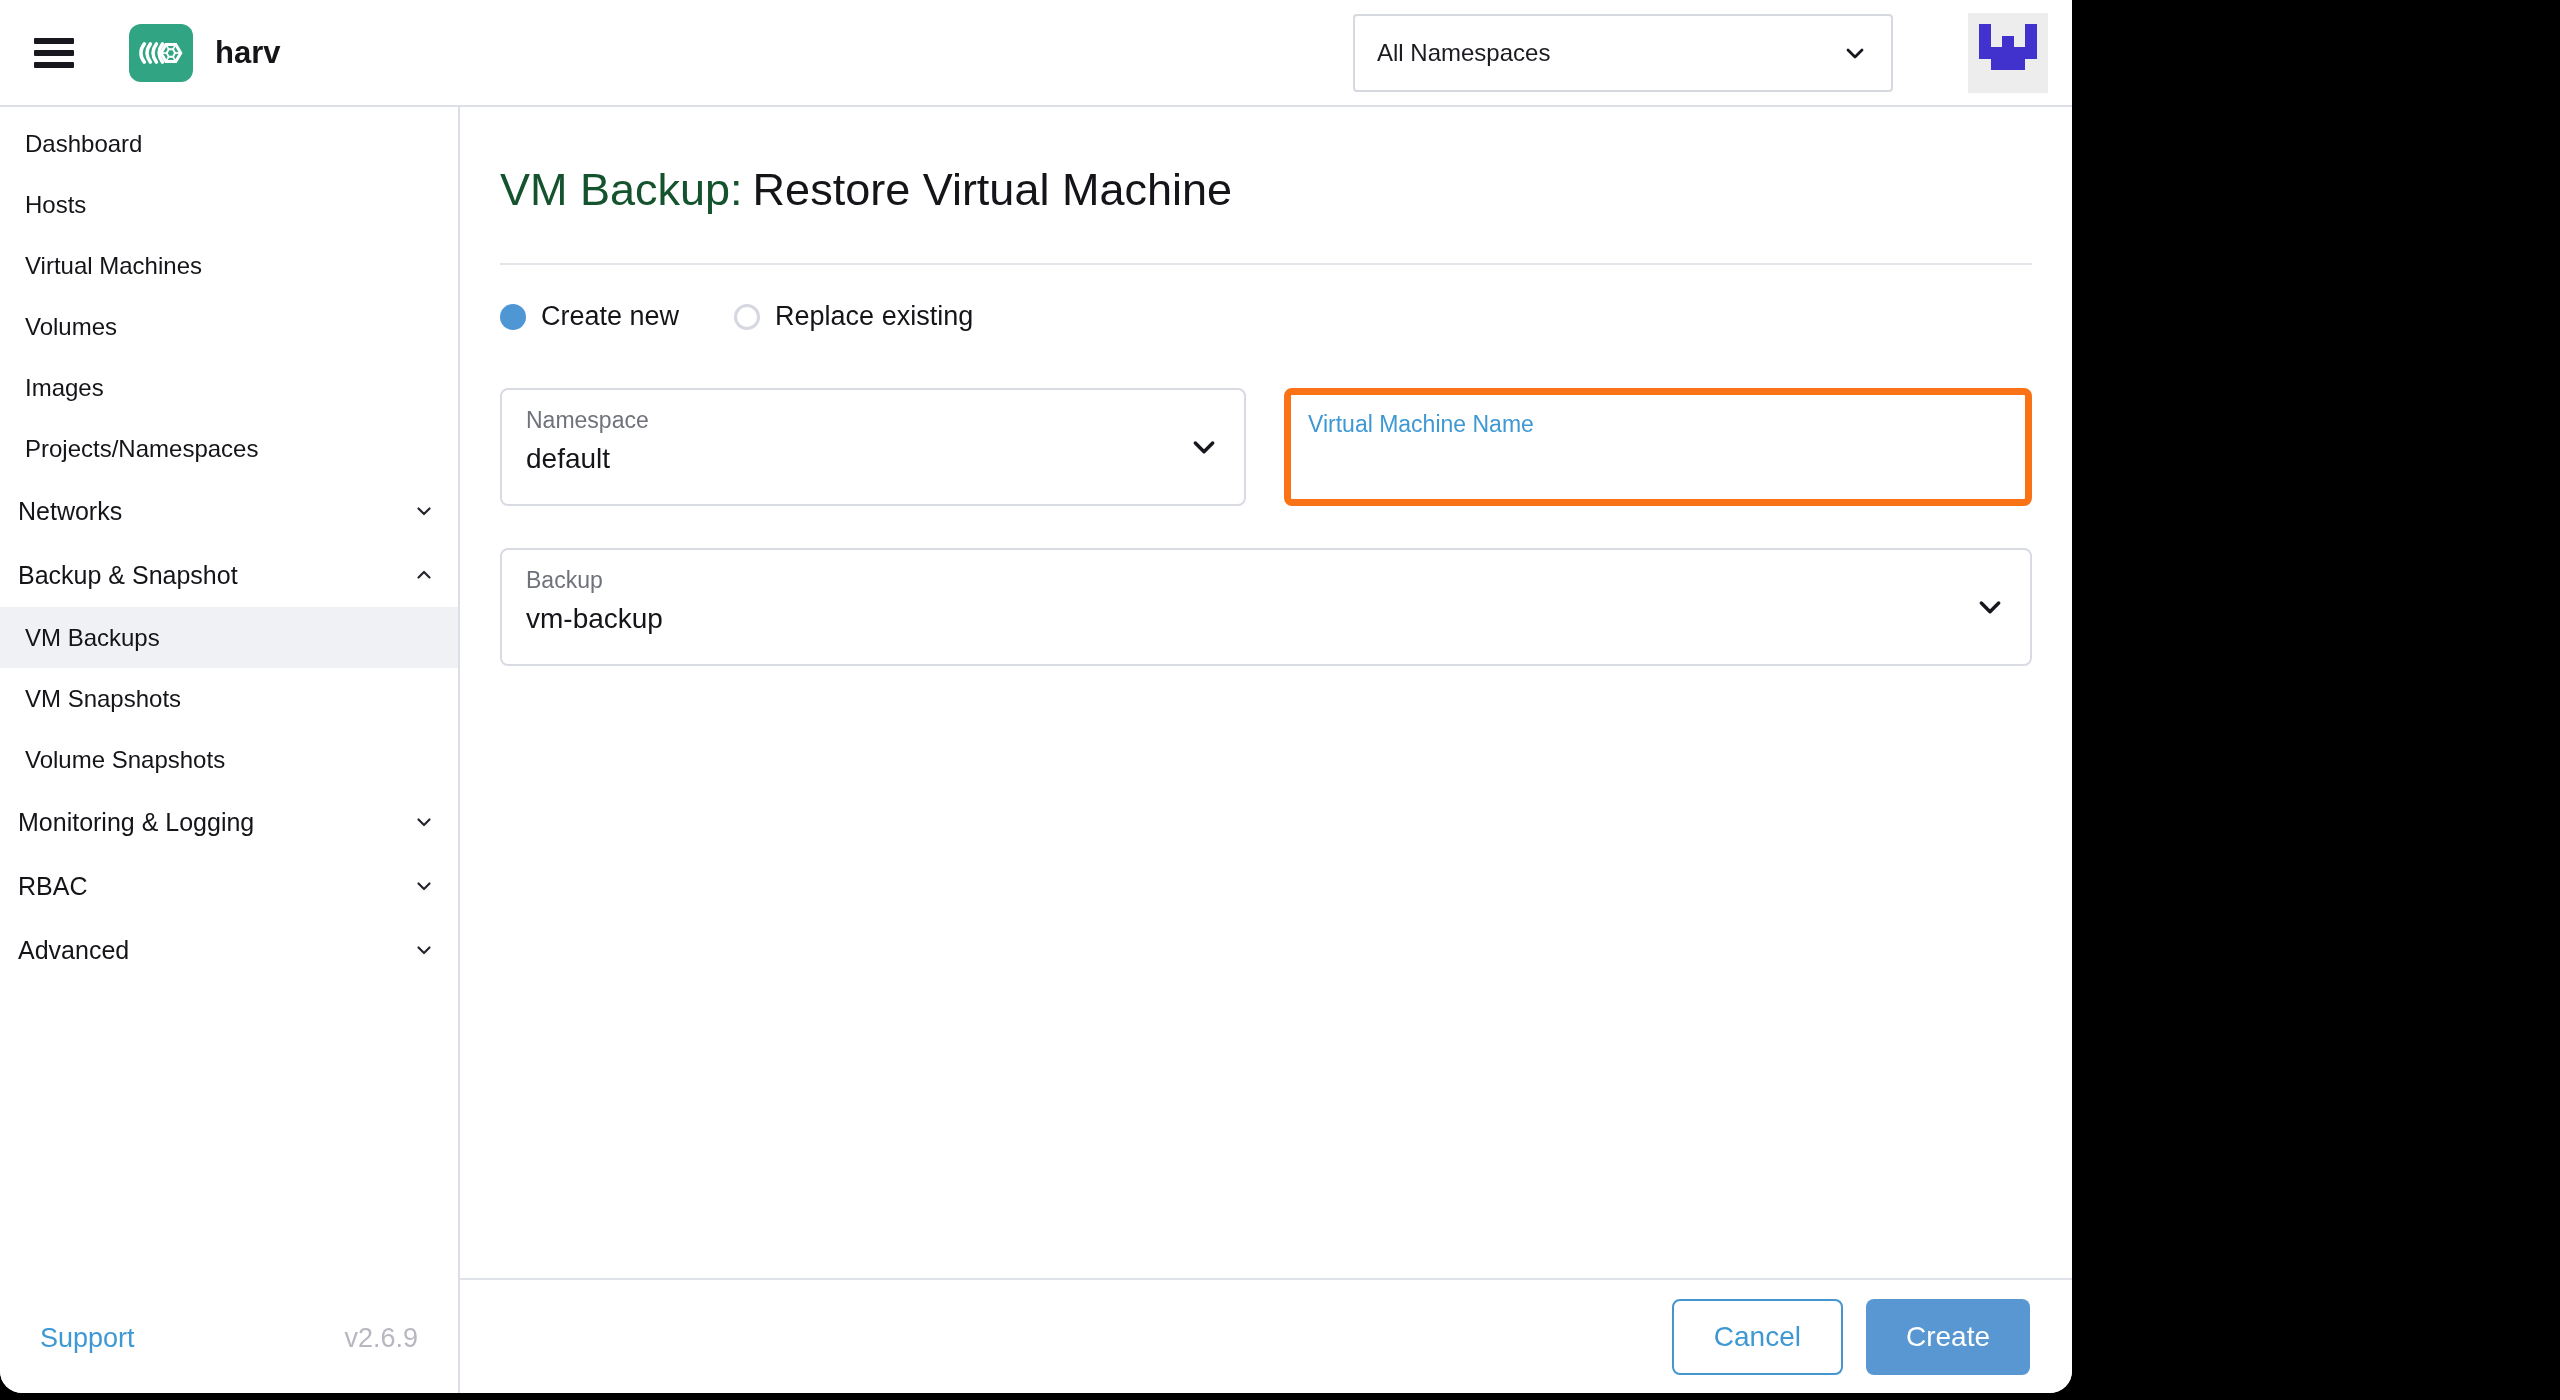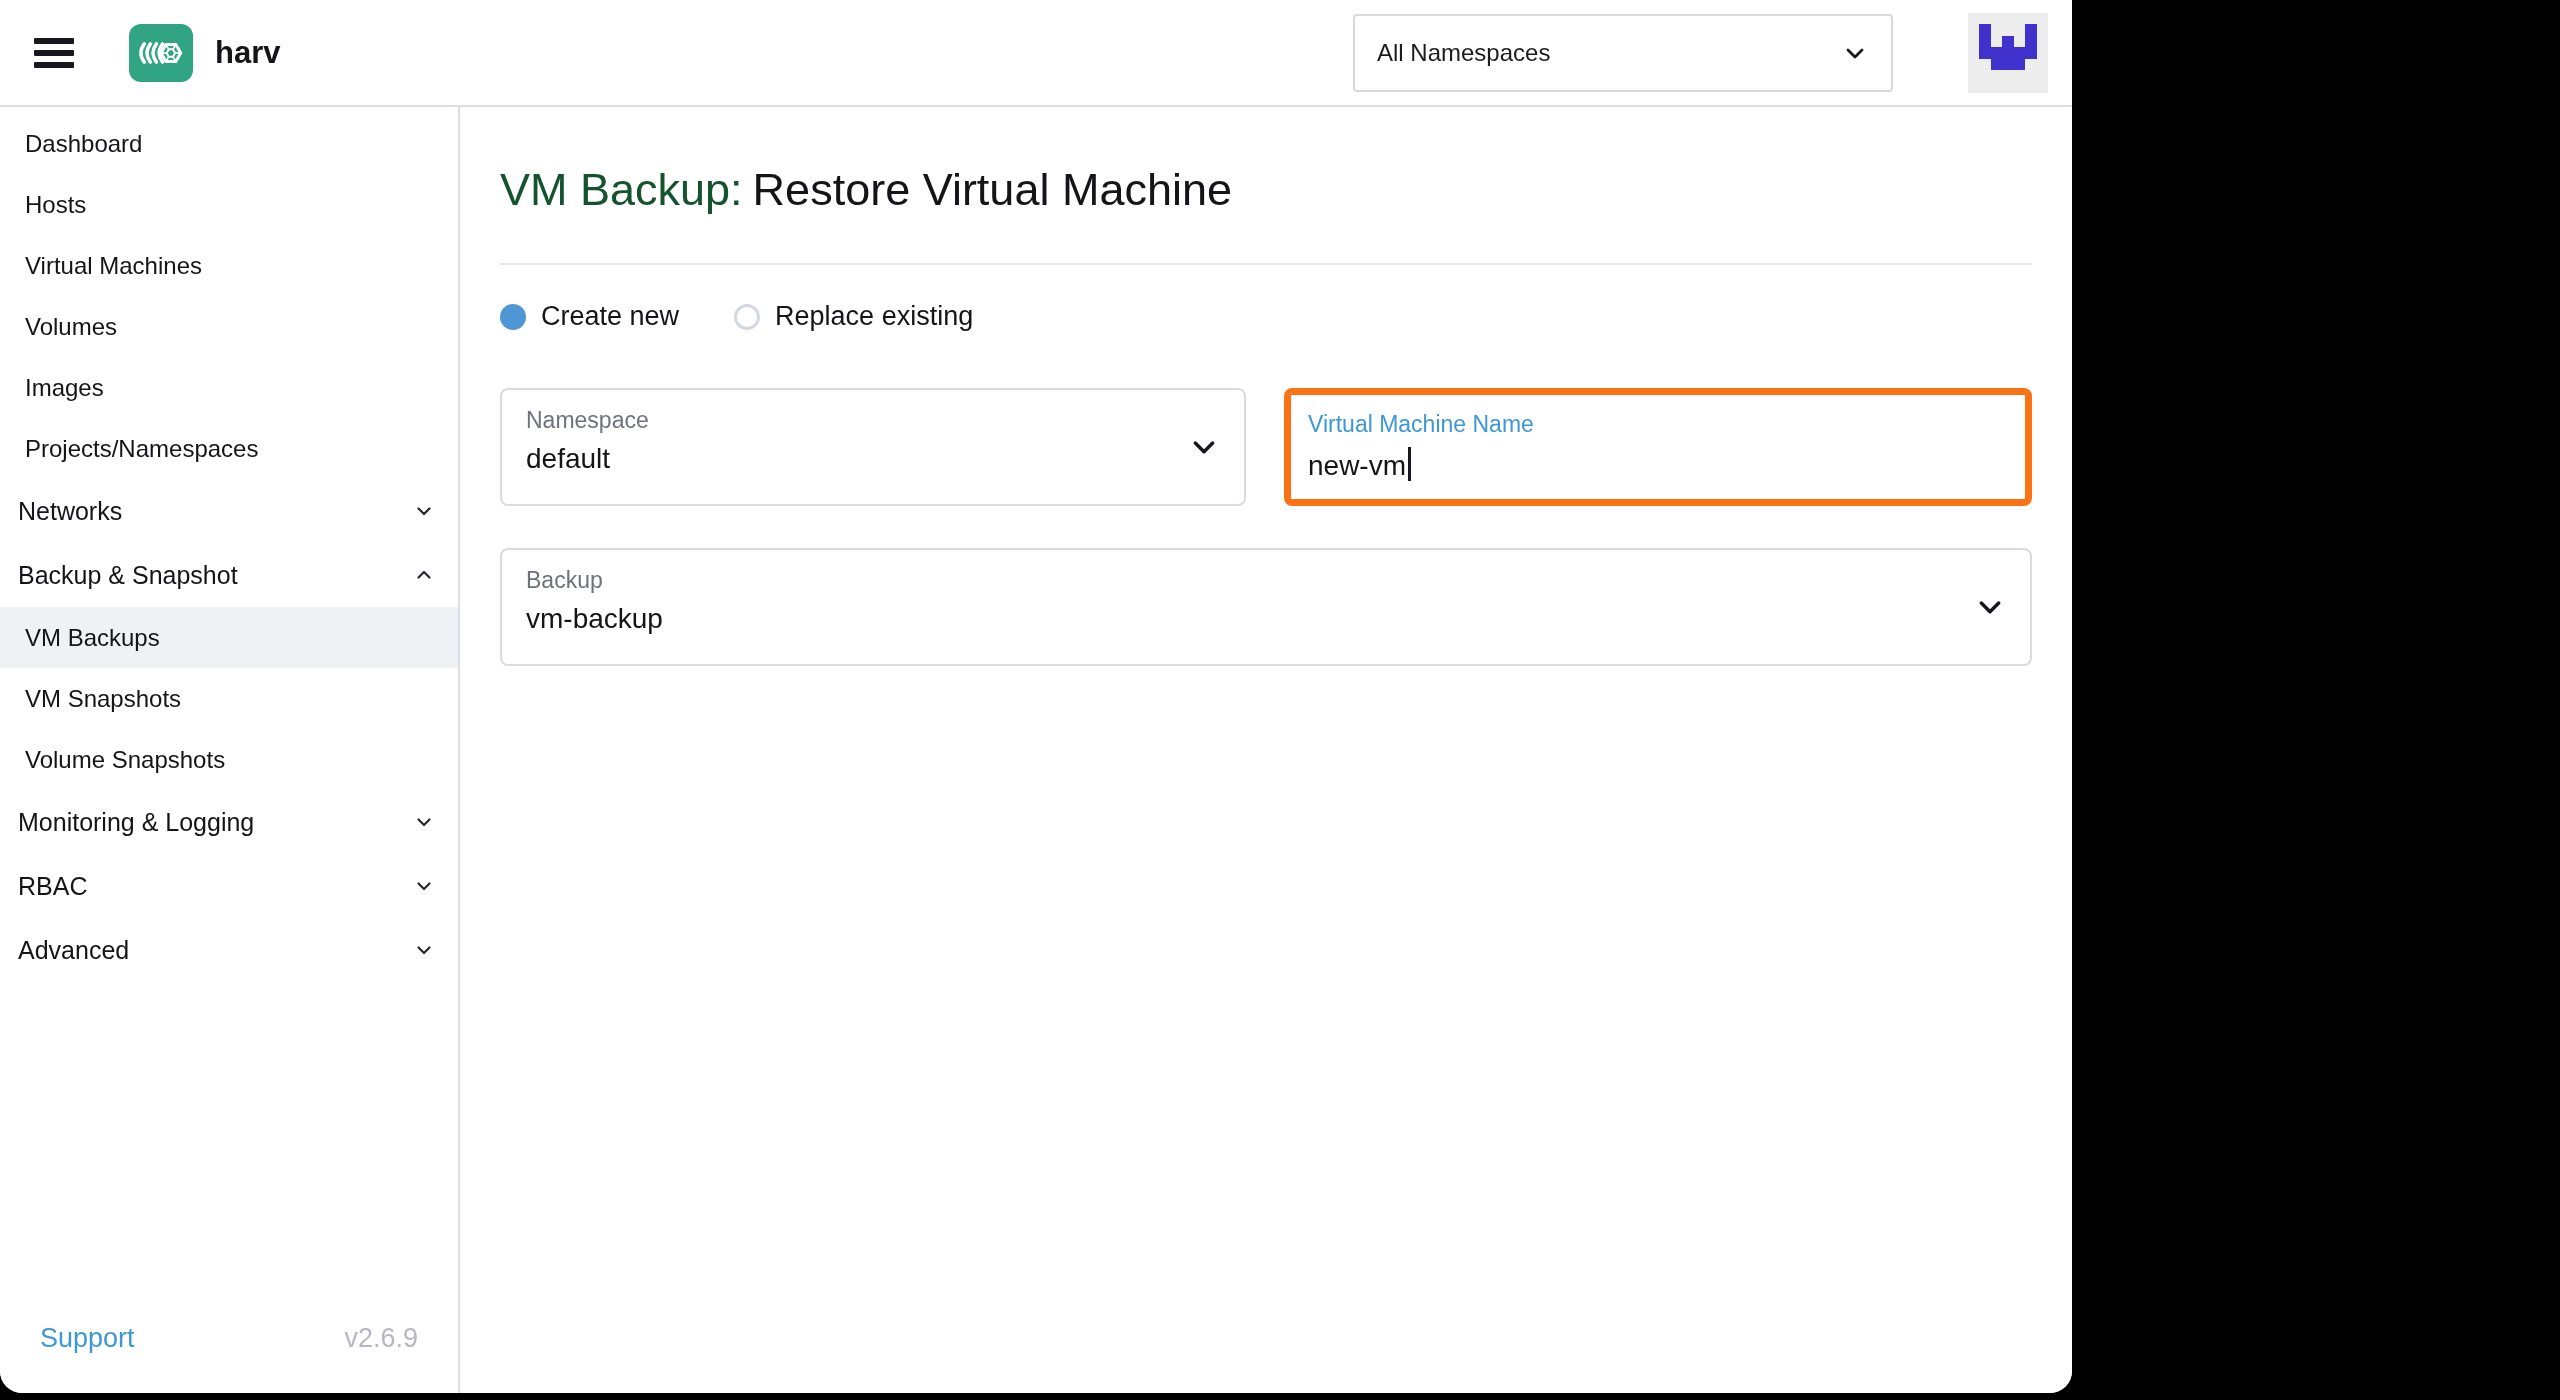--- a/index.html
+++ b/index.html
@@ -308,34 +308,37 @@
             <div class="f-value">default</div>
             <span class="sel-chev">
               <svg width="32" height="32" viewBox="0 0 24 24">
                   <path d="M5.5 9 L12 15.5 L18.5 9" fill="none" stroke="#17171d" stroke-width="2.6" stroke-linecap="round" stroke-linejoin="round"></path>
                 </svg>
             </span>
           </div>
 
           <div class="field focused">
             <div class="f-label">Virtual Machine Name</div>
-            <div class="f-value"><span>new-vm</span><span class="caret"></span></div>
           </div>
         </div>
 
         <div class="fields-row second">
           <div class="field">
             <div class="f-label">Backup</div>
             <div class="f-value">vm-backup</div>
             <span class="sel-chev">
               <svg width="32" height="32" viewBox="0 0 24 24">
                   <path d="M5.5 9 L12 15.5 L18.5 9" fill="none" stroke="#17171d" stroke-width="2.6" stroke-linecap="round" stroke-linejoin="round"></path>
                 </svg>
             </span>
           </div>
         </div>
 
       </div>
 
+      <div class="action-bar">
+        <button class="btn btn-outline">Cancel</button>
+        <button class="btn btn-primary">Create</button>
+      </div>
     </main>
 
   </div>
 </div>
 
 </body></html>

